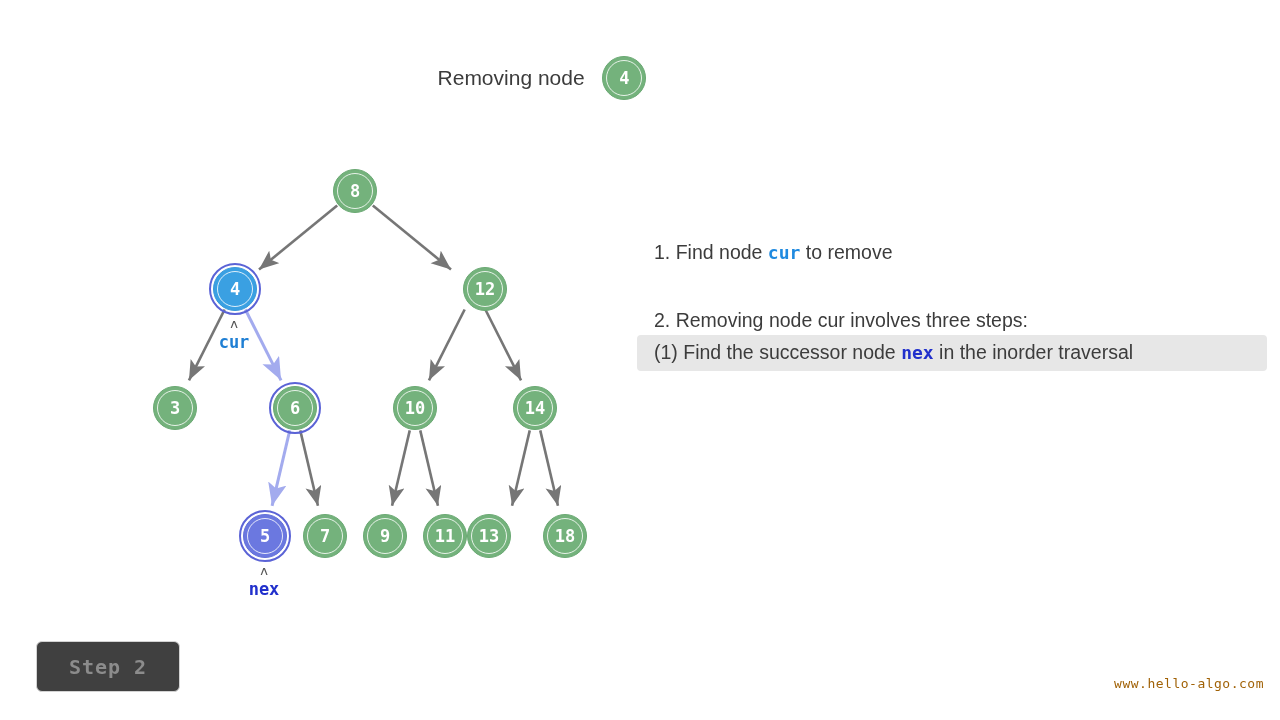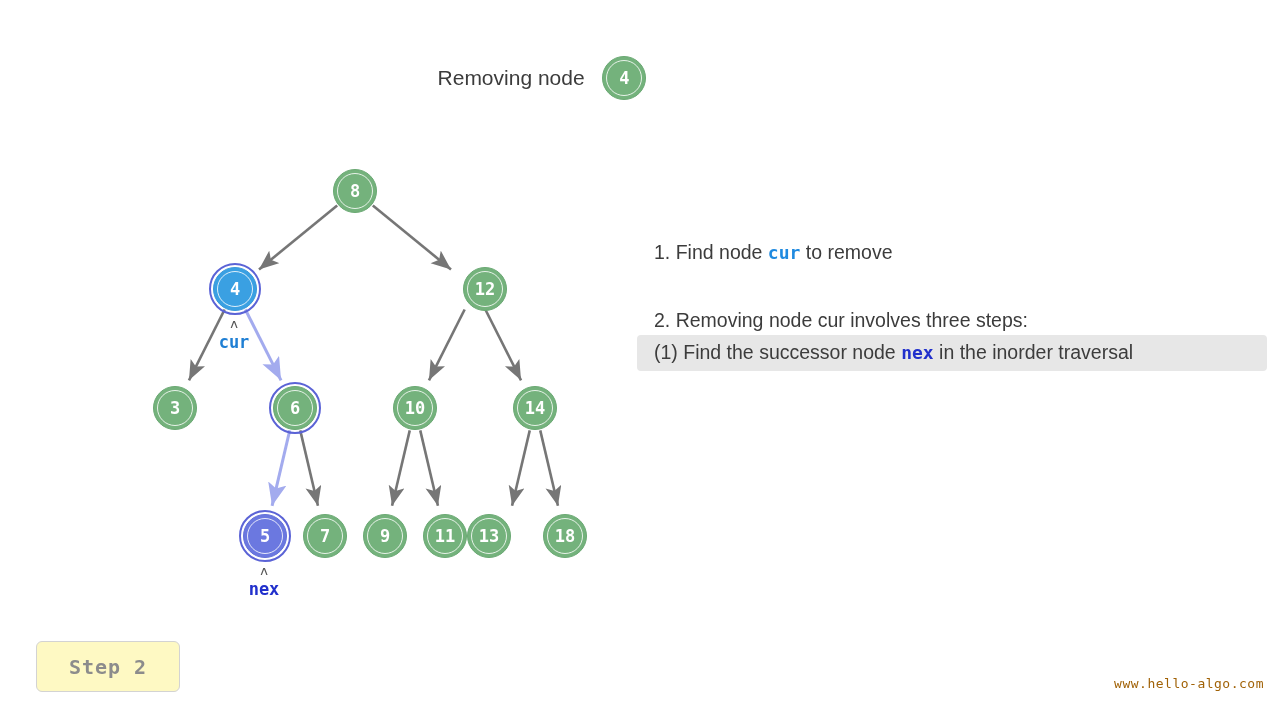--- a/index.html
+++ b/index.html
@@ -167,21 +167,21 @@
   
   #step-badge {
     position: absolute;
     left: 36px;
     top: 641px;
     width: 144px;
     height: 51px;
     box-sizing: border-box;
     border: 1px solid #d3d3d3;
     border-radius: 6px;
-    background: #fef9c3;
+    background: #404040;
     display: flex;
     align-items: center;
     justify-content: center;
     font-family: "DejaVu Sans Mono", "Liberation Mono", monospace;
     font-weight: bold;
     font-size: 20px;
     color: #8c8c8c;
     letter-spacing: 1px;
   }
 

